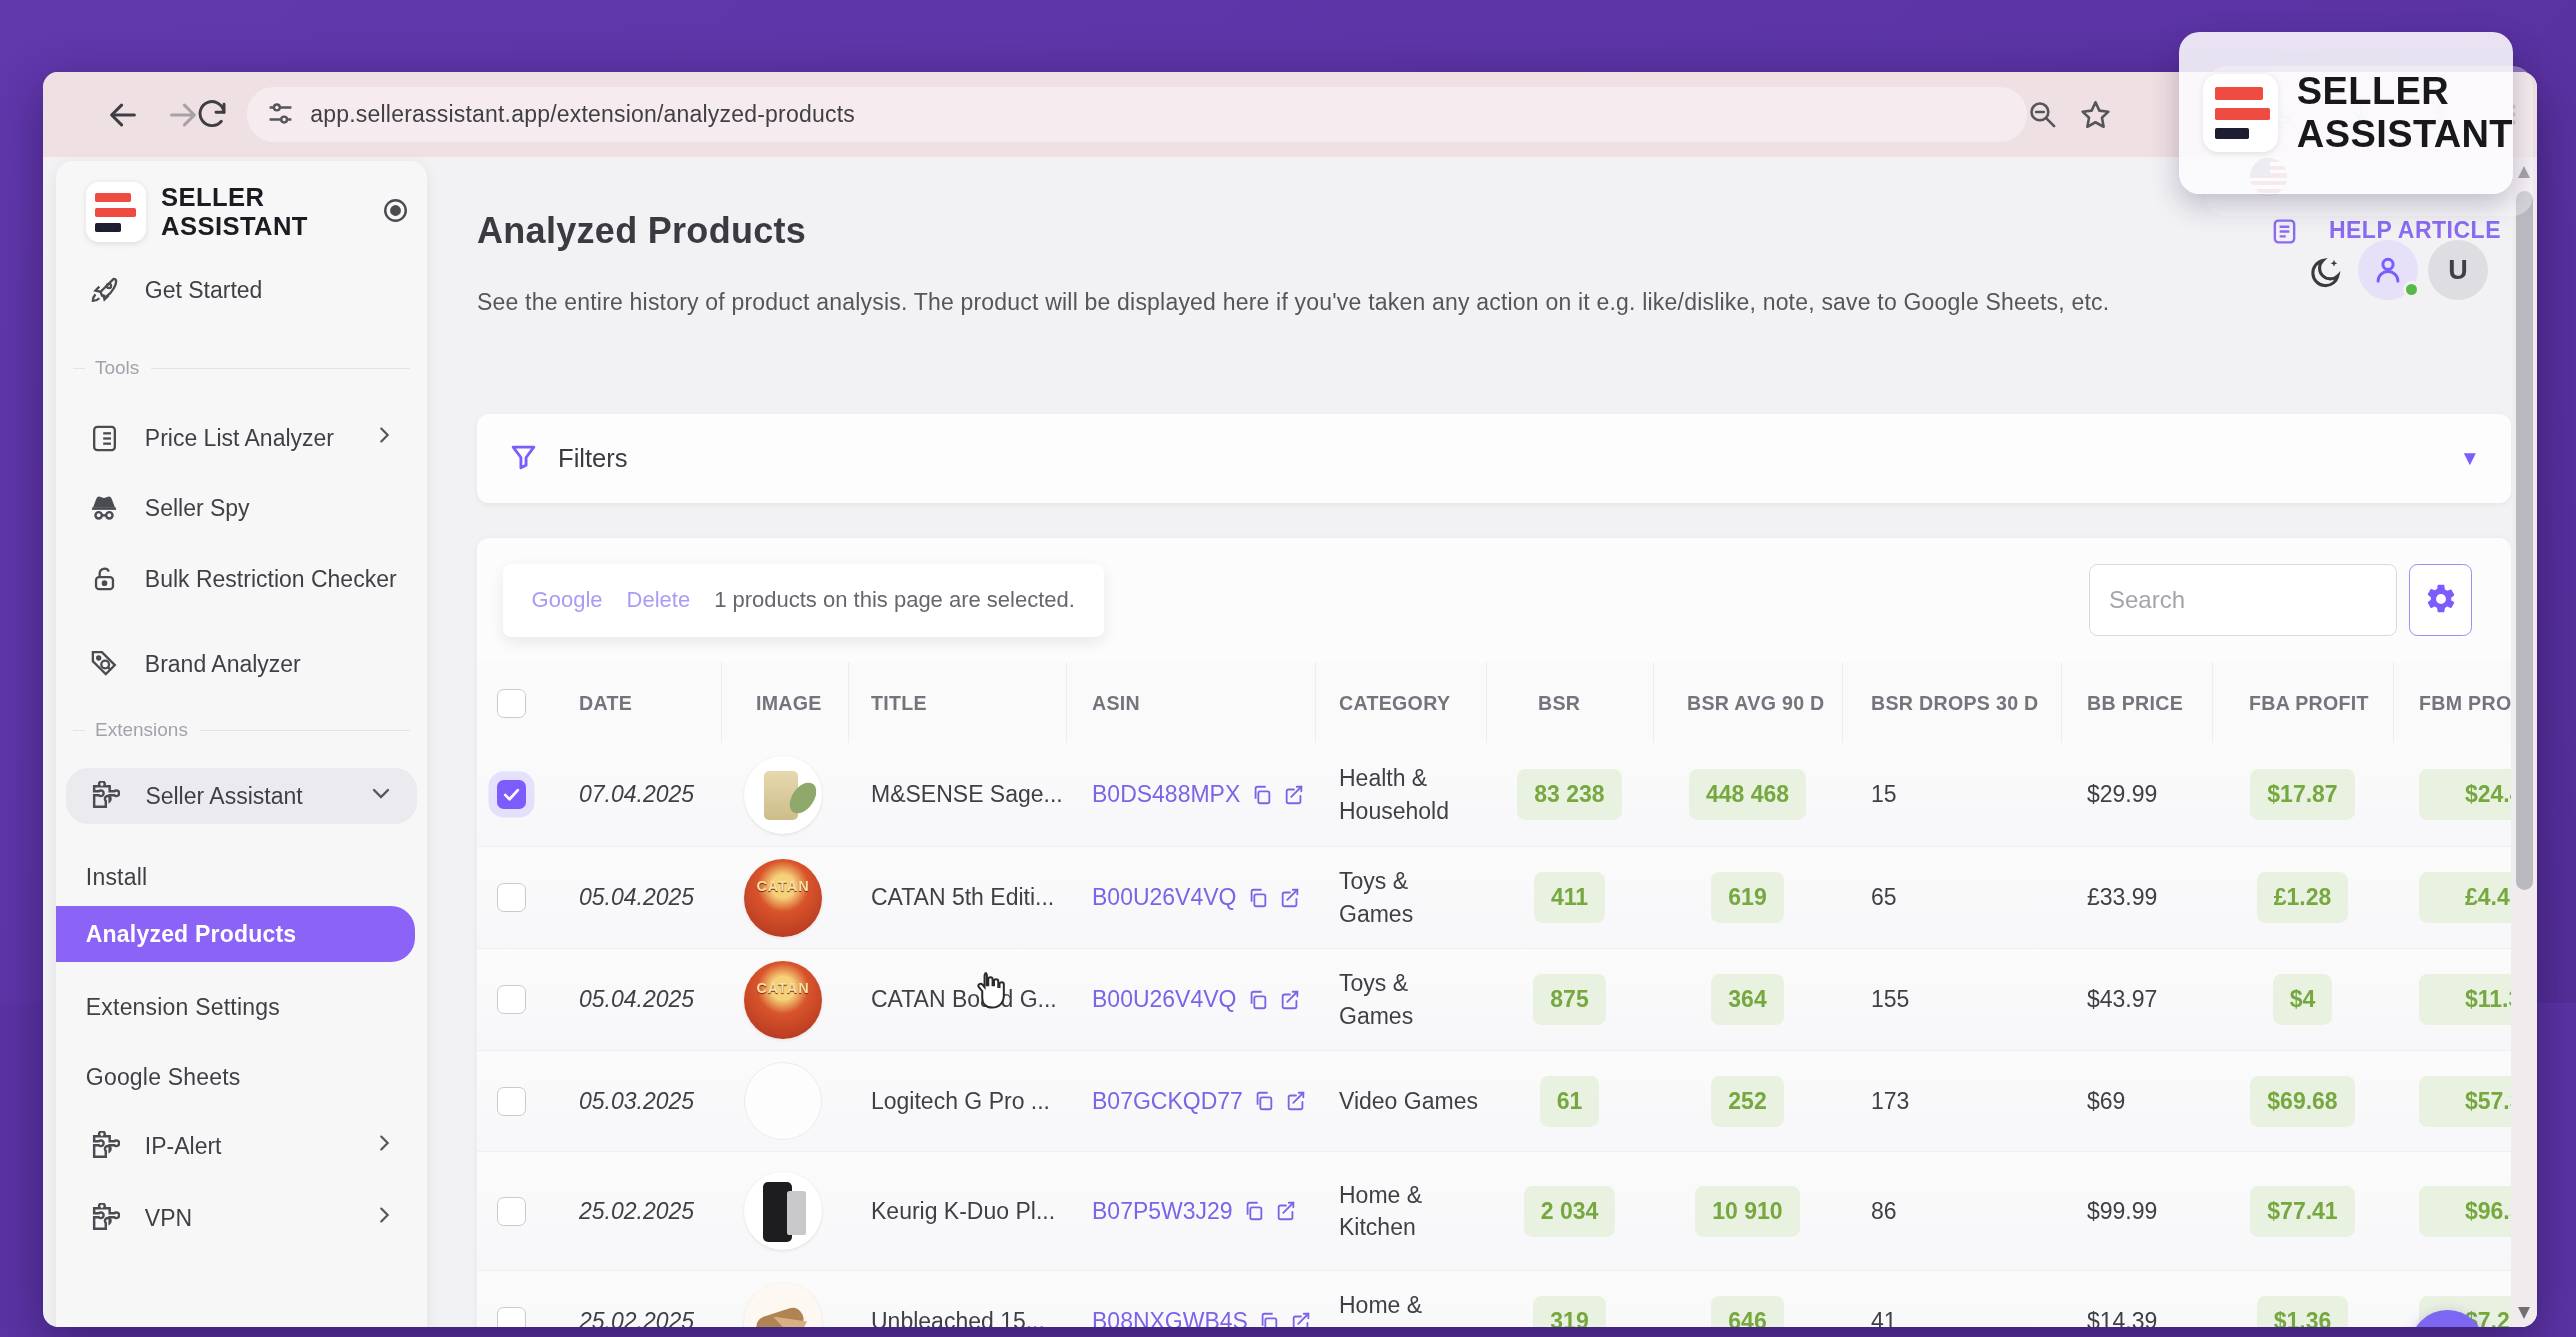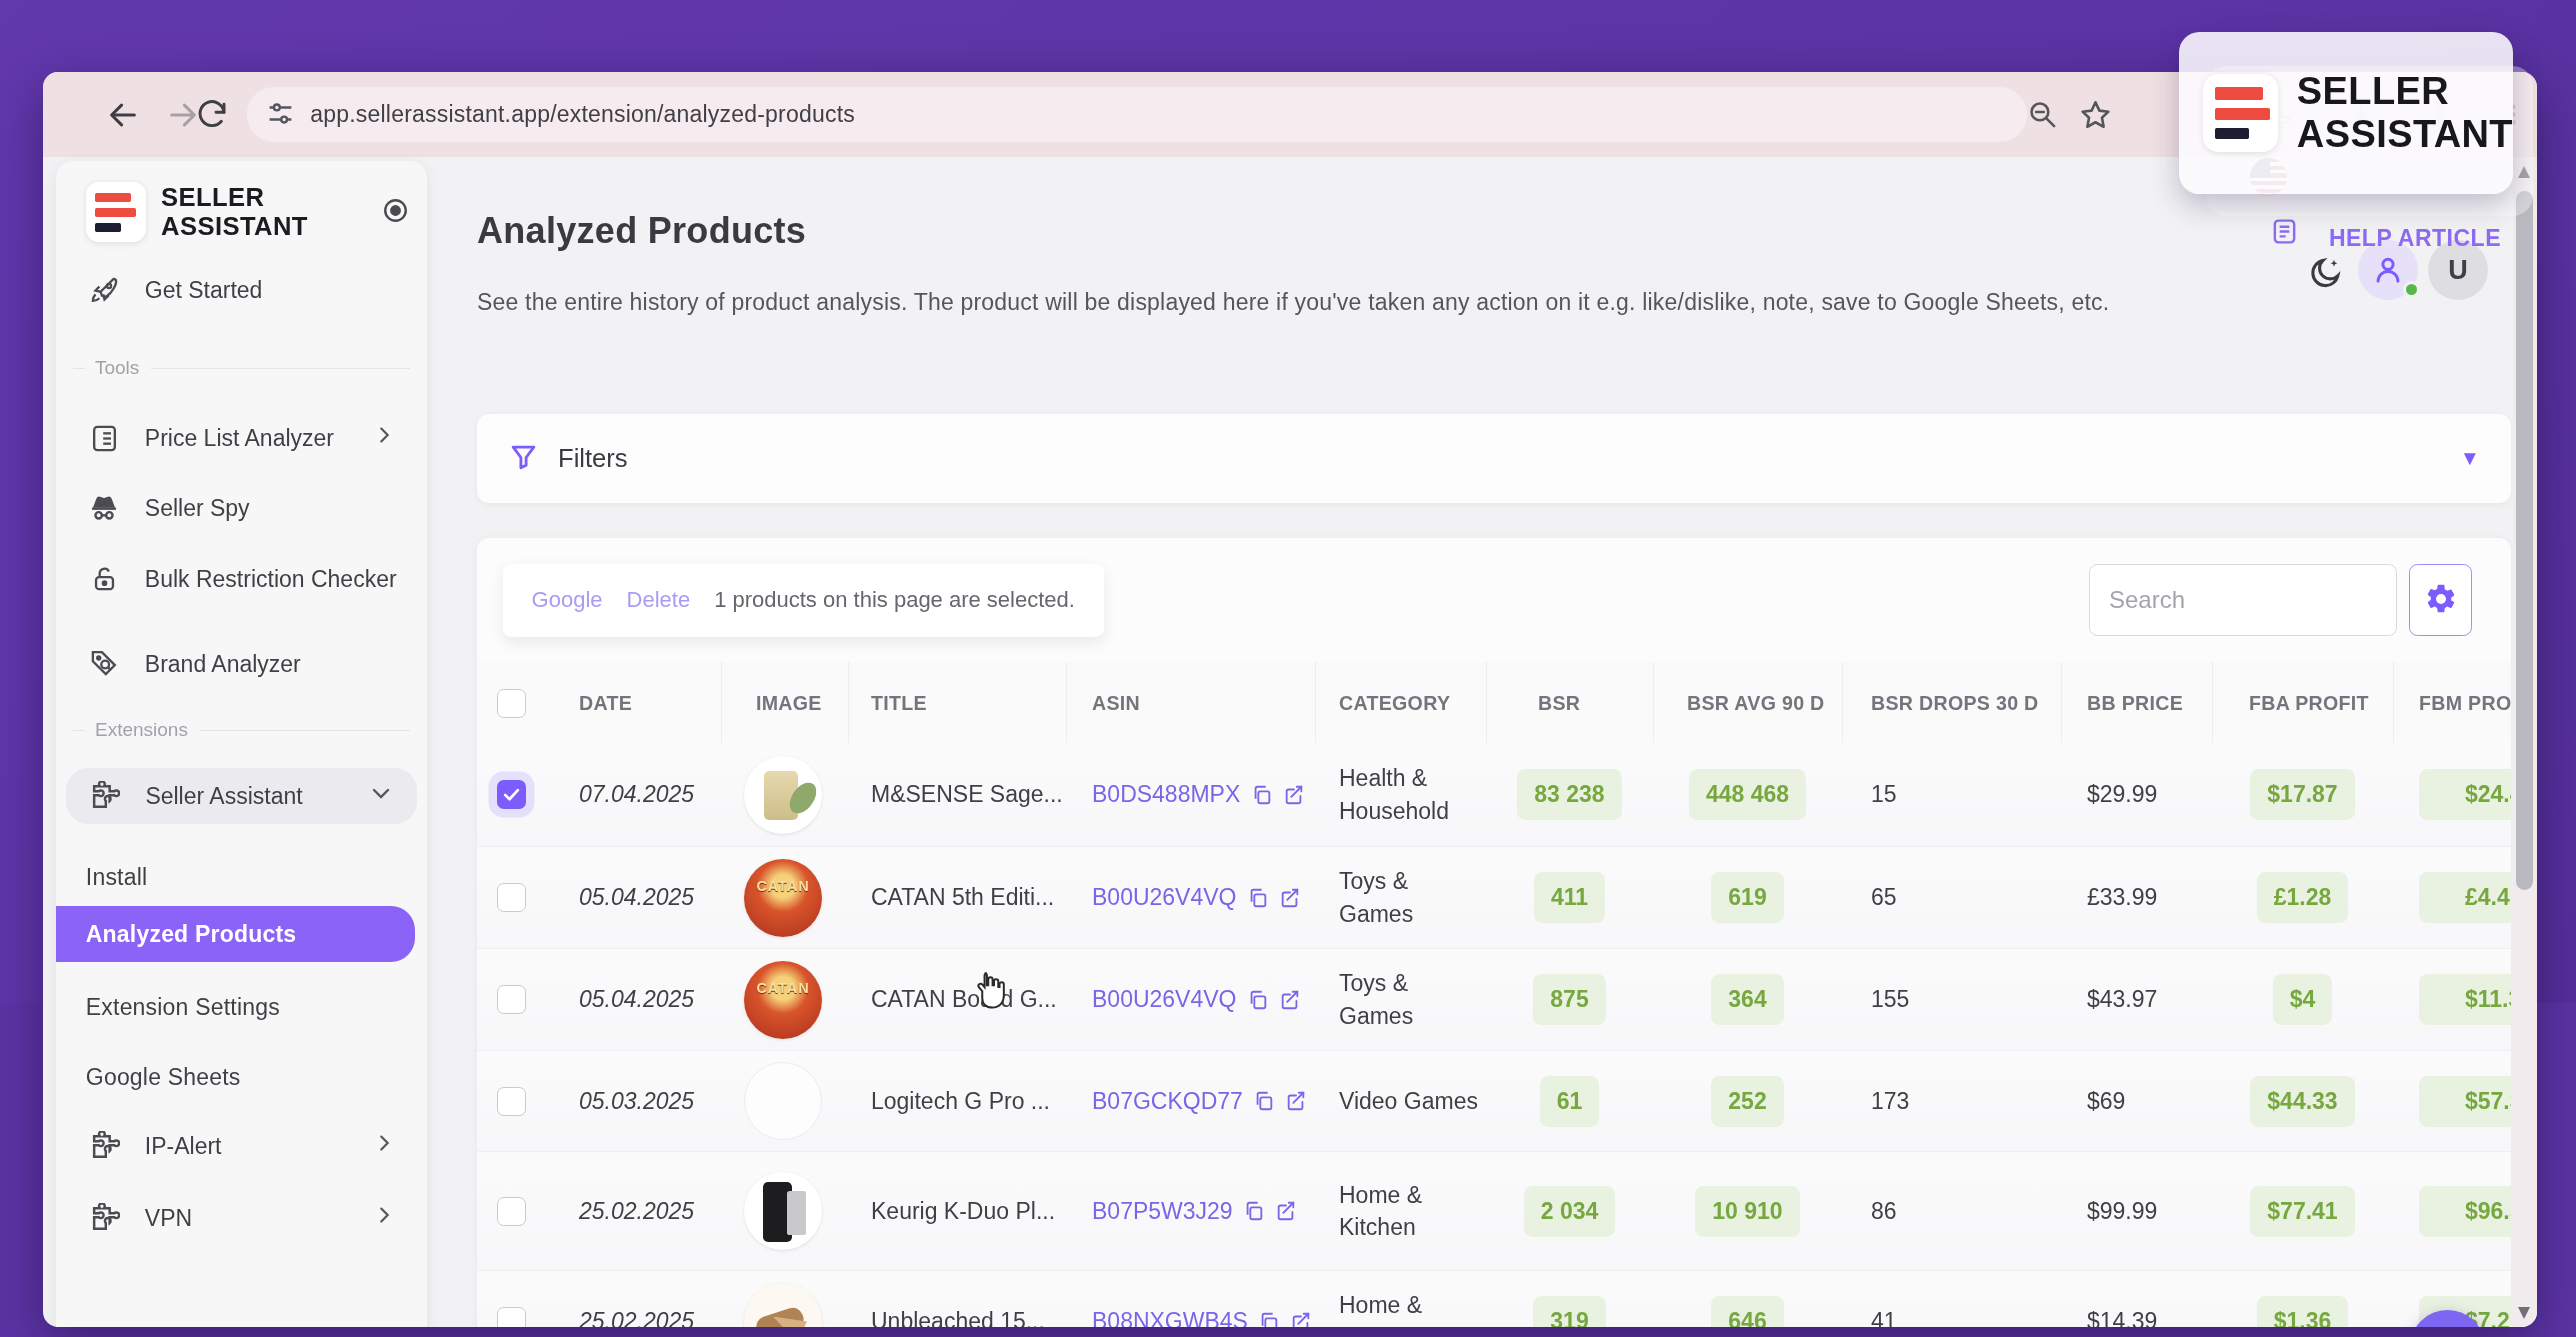--- a/index.html
+++ b/index.html
@@ -55,21 +55,21 @@
     background:repeating-linear-gradient(#b22234 0 4.3px,#fff 4.3px 7.7px); border:0.9px solid #d8d8dc; }
   #flag::after { content:""; position:absolute; left:0; top:0; width:20.4px; height:19px; background:#3c3b6e; }
   #moon { left:2264px; top:99px; position:absolute; color:#3A3A41; }
   #personchip { left:2315px; top:83px; position:absolute; width:60px; height:60px; border-radius:50%; background:#E6E0F9; display:flex; align-items:center; justify-content:center; }
   #personchip .dot { position:absolute; right:-1.7px; bottom:1.7px; width:17px; height:17px; border-radius:50%; background:#56B947; border:3.4px solid #F2F2F4; }
   #uavatar { left:2385px; top:83px; position:absolute; width:60px; height:60px; border-radius:50%; background:#DDDDE2; display:flex; align-items:center; justify-content:center; font-size:27px; font-weight:600; color:#3F3F46; }
 
   
   #main { position:absolute; left:434px; top:0; width:2077px; height:1170px; }
   #page-title { position:absolute; left:0; top:53px; font-size:36px; font-weight:bold; color:#3A3A41; letter-spacing:0.3px; }
-  #help-btn { position:absolute; right:53px; top:60px; display:flex; align-items:flex-end; gap:30px; color:#8B6BF2; font-size:23px; font-weight:600; letter-spacing:0.5px; }
+  #help-btn { position:absolute; right:53px; top:60px; display:flex; align-items:flex-start; gap:30px; color:#8B6BF2; font-size:23px; font-weight:600; letter-spacing:0.5px; }
   #page-desc { position:absolute; left:0; top:132px; font-size:23px; color:#55555C; letter-spacing:0.2px; }
 
   #filters-card { position:absolute; left:0; top:257px; width:2034px; height:89px; background:#FDFDFE; border-radius:12px; box-shadow:0 1.7px 6.8px rgba(0,0,0,.05); display:flex; align-items:center; padding:0 31px; }
   #filters-card .flabel { font-size:25.6px; color:#3A3A41; margin-left:19px; }
   #filters-caret { margin-left:auto; color:#7C5CFC; font-size:20.4px; }
 
   #table-card { position:absolute; left:0; top:381px; width:2034px; height:835px; background:#FCFCFD; border-radius:12px 12px 0 0; box-shadow:0 1.7px 8.5px rgba(0,0,0,.05); overflow:hidden; }
 
   
   #sel-box { position:absolute; left:25.6px; top:25.6px; height:73px; background:#FFFFFF; border-radius:8.5px; box-shadow:0 5.1px 15.3px rgba(0,0,0,.08); display:flex; align-items:center; padding:0 29px; gap:24px; font-size:22px; }
@@ -603,21 +603,21 @@
               <div class="cell c-cat">Video Games</div>
               <div class="cell c-bsr">
                   <span class="badge">61</span>
                 </div>
               <div class="cell c-avg">
                   <span class="badge">252</span>
                 </div>
               <div class="cell c-drops">173</div>
               <div class="cell c-bb">$69</div>
               <div class="cell c-fba">
-                  <span class="badge">$44.33</span>
+                  <span class="badge">$69.68</span>
                 </div>
               <div class="cell c-fbm">
                   <span class="badge">$57.3</span>
                 </div>
             </div>
 
             <div class="trow row5">
               <div class="cell c-check">
                   <span class="cbx"></span>
                 </div>

